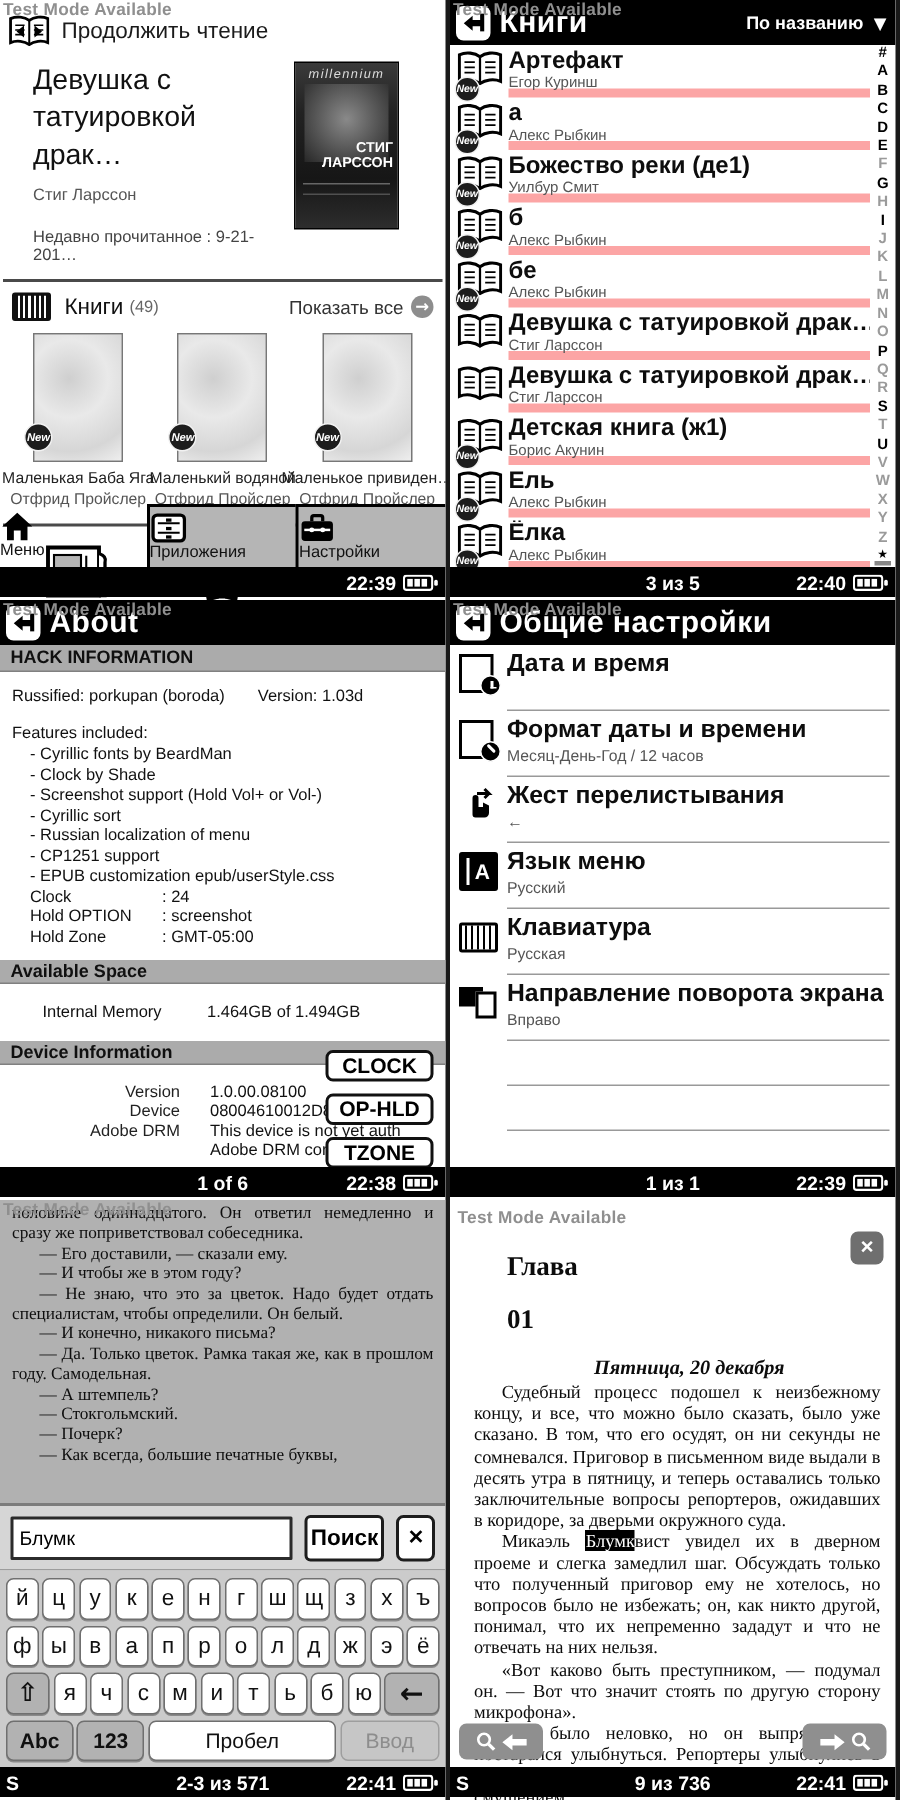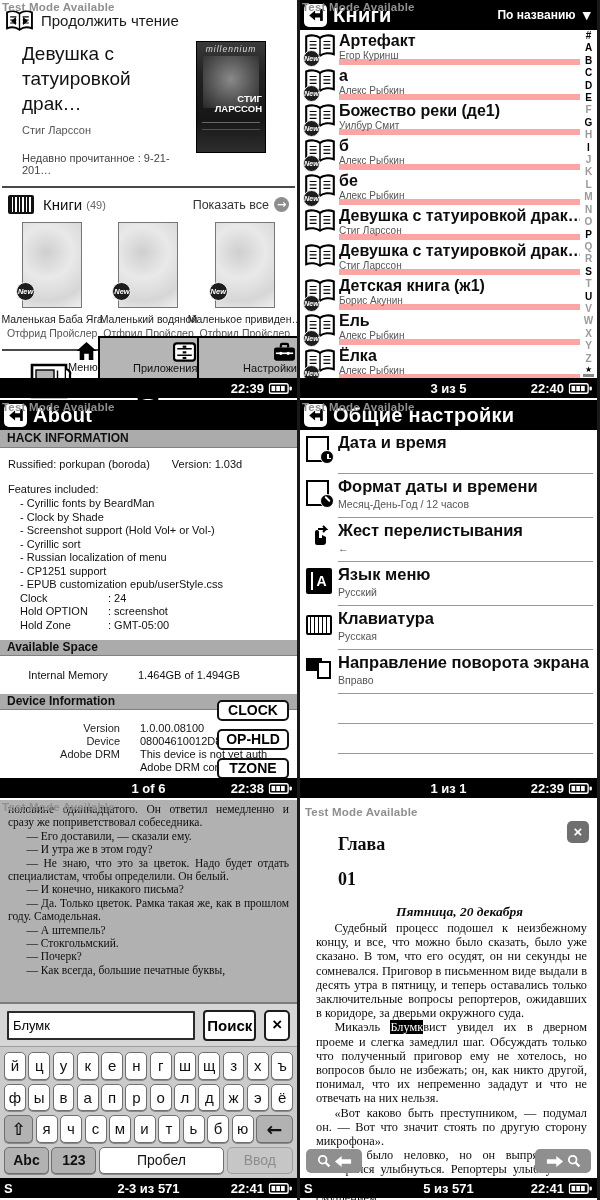--- a/index.html
+++ b/index.html
@@ -54,21 +54,21 @@
   .smallcover { width:60px; height:86px; border:1px solid #777; position:relative;
     background:radial-gradient(circle at 40% 35%, #cfcfcf 0%, #e9e9e9 40%, #d6d6d6 75%, #efefef 100%); }
   .nbadge { position:absolute; left:-7px; bottom:6px; width:19px; height:19px; background:#1d1d1d; border:1px solid #f2f2f2; border-radius:50%;
     color:#fff; font-size:7.5px; font-style:italic; font-weight:bold; display:flex; align-items:center; justify-content:center; }
   .nbadge:empty { display:none; }
   .cov-title { font-size:10.5px; color:#222; margin-top:5px; text-align:center; white-space:nowrap; }
   .cov-author { font-size:10.5px; color:#555; margin-top:2px; text-align:center; }
   .p1-shortcuts { display:flex; justify-content:space-around; align-items:flex-end; padding:10px 2px 0 2px; }
   .shortcut { display:flex; flex-direction:column; align-items:center; width:96px; }
   .tabbar { position:absolute; left:0; right:0; bottom:22px; height:42px; display:flex; }
-  .tab { flex:1; display:flex; flex-direction:column; align-items:flex-end; justify-content:center; gap:0; font-size:11px; color:#111; }
+  .tab { flex:1; display:flex; flex-direction:column; align-items:flex-start; justify-content:center; gap:0; font-size:11px; color:#111; }
   .tab.inactive { background:#b5b5b5; border-top:2px solid #000; border-left:2px solid #000; }
   .tab .ticon { height:20px; display:flex; align-items:center; }
 
   
   .booklist { position:absolute; top:30px; left:0; right:17px; bottom:22px; }
   .book-row { height:35px; display:flex; align-items:center; position:relative; padding-left:5px; }
   .book-row .bicon { position:relative; width:34px; flex:none; }
   .book-row .btxt { flex:1; border-bottom:6px solid #fca5a5; height:100%; padding-top:2px; min-width:0; }
   .book-row .btitle { font-size:16px; font-weight:bold; color:#0d0d0d; white-space:nowrap; overflow:hidden; }
   .book-row .bauthor { font-size:10px; color:#555; margin-top:0px; }
@@ -690,21 +690,21 @@
         </span>
     </div>
   </div>
 
   <div class="panel">
     <div class="testmode">Test Mode Available</div>
     <div class="p5">
       <div class="p5-read">
         <p>половине одиннадцатого. Он ответил немедленно и сразу же поприветствовал собеседника.</p>
           <p class="f-indent">— Его доставили, — сказали ему.</p>
-          <p class="f-indent">— И утра же в этом году?</p>
+          <p class="f-indent">— И чтобы же в этом году?</p>
           <p class="f-indent">— Не знаю, что это за цветок. Надо будет отдать специалистам, чтобы определили. Он белый.</p>
           <p class="f-indent">— И конечно, никакого письма?</p>
           <p class="f-indent">— Да. Только цветок. Рамка такая же, как в прошлом году. Самодельная.</p>
           <p class="f-indent">— А штемпель?</p>
           <p class="f-indent">— Стокгольмский.</p>
           <p class="f-indent">— Почерк?</p>
           <p class="f-indent">— Как всегда, большие печатные буквы,</p>
       </div>
 
       <div class="searchrow">
@@ -804,21 +804,21 @@
             <use href="#sym-arrR"></use>
           </svg>
         <svg width="14" height="14" viewBox="0 0 16 16">
             <use href="#sym-mag"></use>
           </svg>
       </div>
     </div>
 
     <div class="statusbar">
       <span class="sb-left">S</span>
-      <span class="sb-center">5 из 571</span>
+      <span class="sb-center">9 из 736</span>
       <span class="sb-right">
           <span>22:41</span>
       <svg class="sb-batt" viewBox="0 0 26 12">
             <use href="#sym-batt"></use>
           </svg>
         </span>
     </div>
   </div>
 
 </div>

